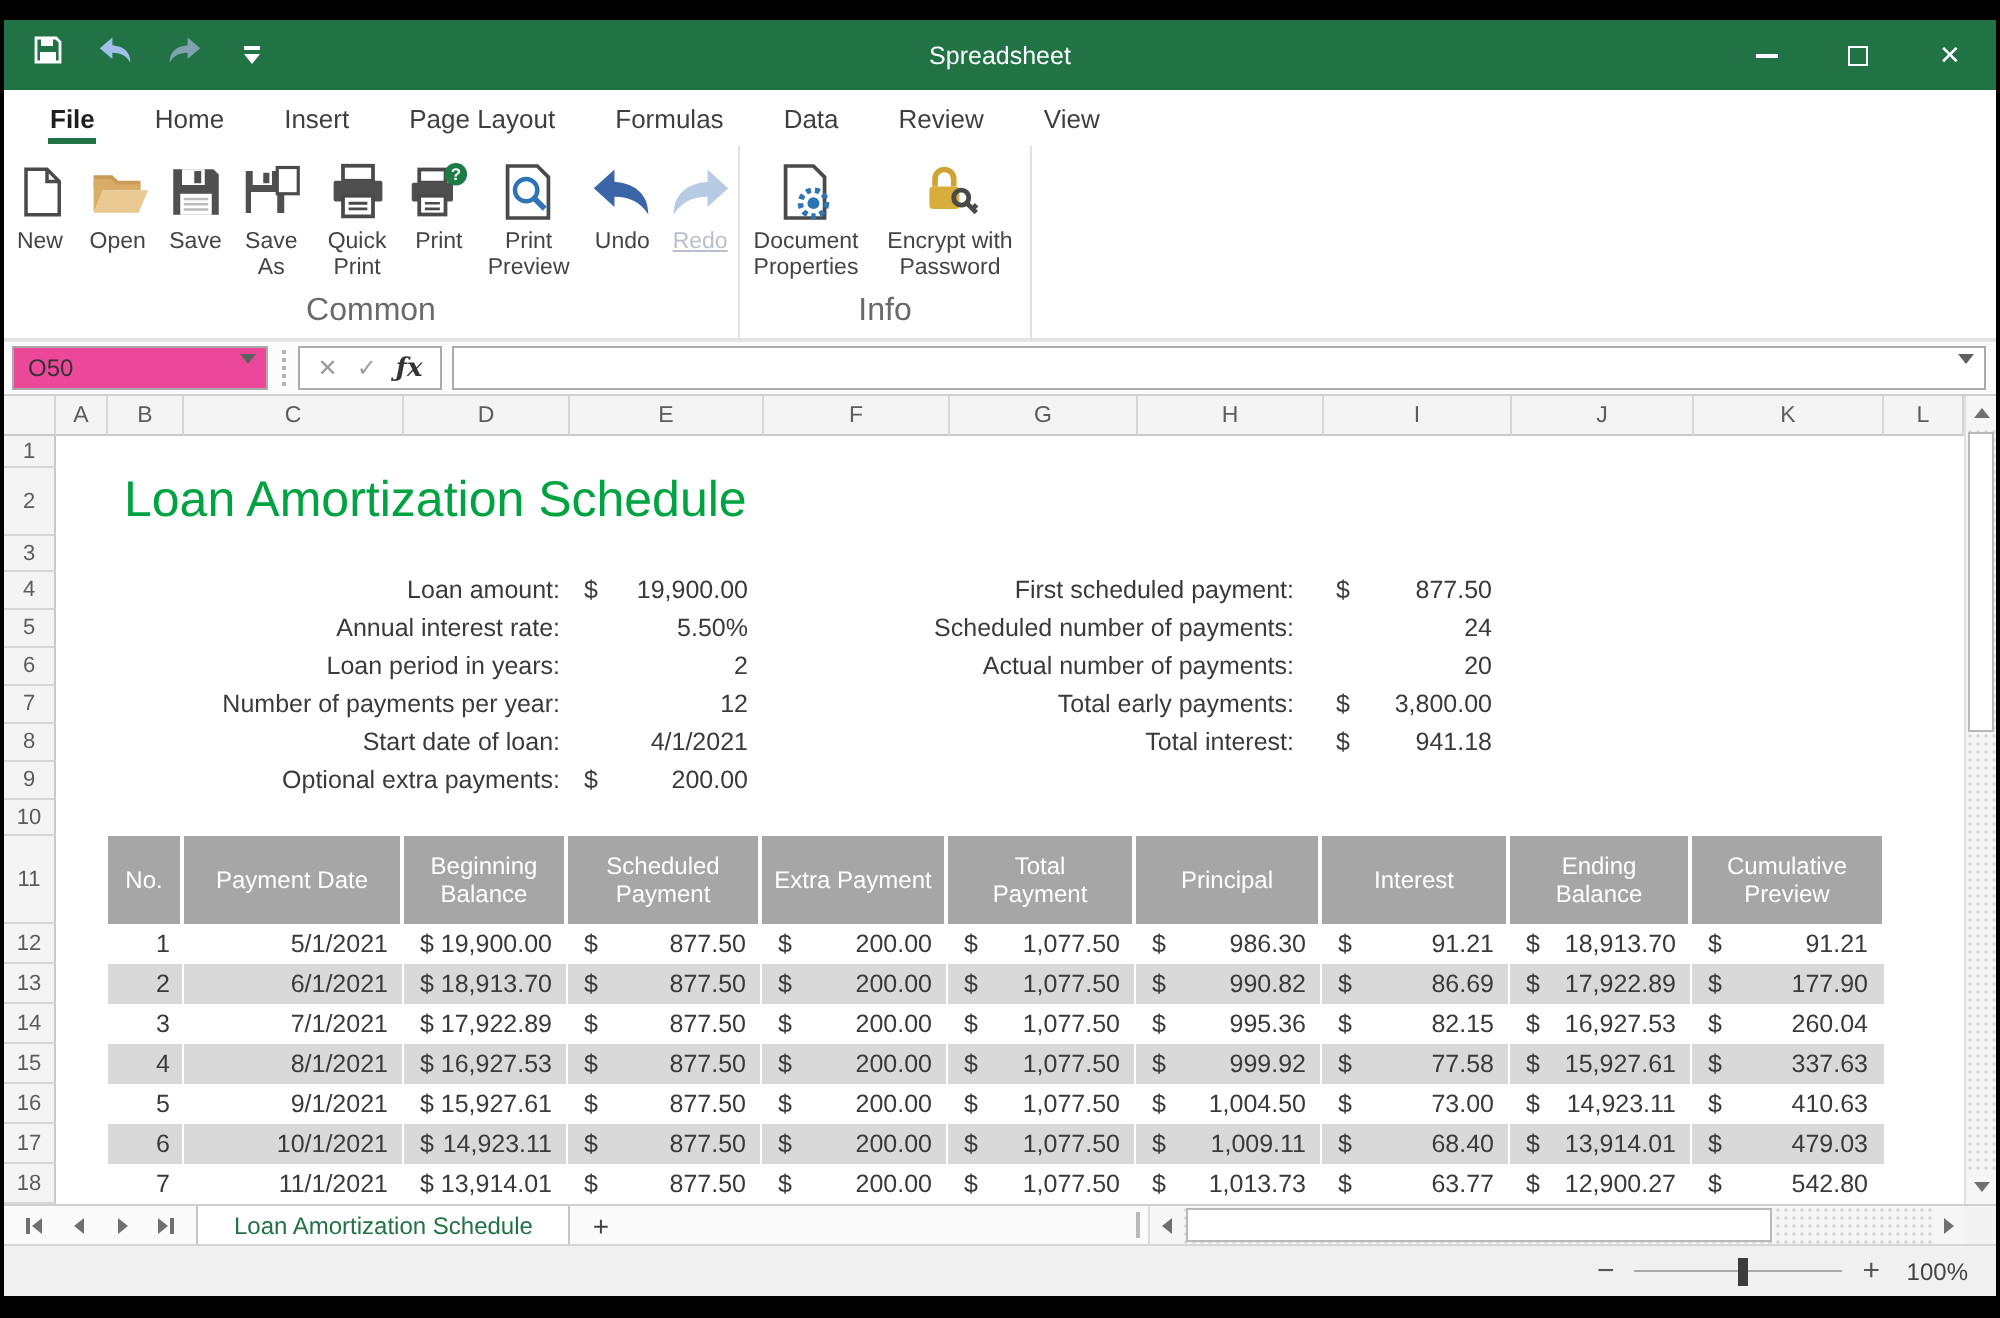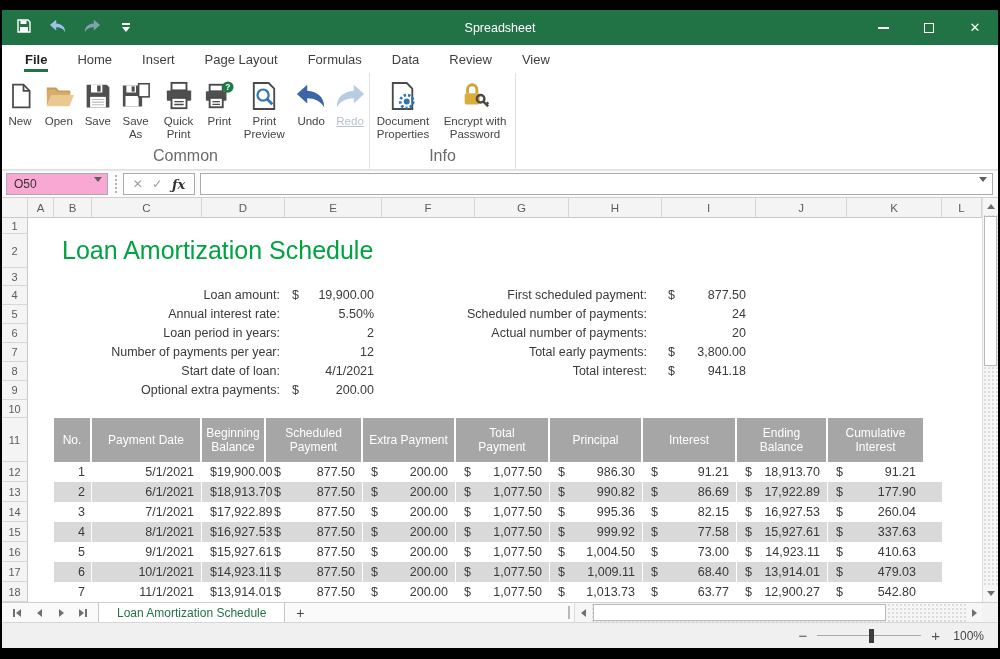--- a/index.html
+++ b/index.html
@@ -31,21 +31,21 @@
   .rgroup{height:100%;display:flex;flex-direction:column;border-right:1px solid #e1e1e1;}
   .rbtns{flex:1;display:flex;align-items:flex-start;padding-top:5px;}
   .rbtn{display:flex;flex-direction:column;align-items:center;padding-top:2px;}
   .rbtn .ric{width:32px;height:32px;display:flex;align-items:center;justify-content:center;}
   .rbtn .rlabel{font-size:11.5px;color:#444;text-align:center;white-space:pre-line;line-height:1.15;margin-top:3px;}
   .rbtn.disabled .rlabel{color:#b9c0cc;text-decoration:underline;}
   .glabel{font-size:16px;color:#6a6a6a;text-align:center;padding-bottom:4px;}
 
   
   .fbar{position:absolute;top:160px;left:0;right:0;height:28px;background:#fbfbfb;border-top:1px solid #e6e6e6;border-bottom:1px solid #cfcfcf;display:flex;align-items:center;}
-  .namebox{position:relative;margin-left:4px;width:102px;height:22px;border:1px solid #ababab;background:#f9a8d4;
+  .namebox{position:relative;margin-left:4px;width:128px;height:22px;border:1px solid #ababab;background:#ec4899;
            font-size:12px;color:#333;display:flex;align-items:center;padding-left:7px;}
   .namebox .nb-caret{position:absolute;right:5px;top:8px;}
   .tri-dn{width:0;height:0;border-left:4px solid transparent;border-right:4px solid transparent;border-top:5px solid #5f5f5f;}
   .fdots{width:3px;height:18px;border-left:2px dotted #b3b3b3;margin:0 5px 0 7px;}
   .fbtns{width:72px;height:22px;border:1px solid #ababab;background:#fff;display:flex;align-items:center;justify-content:space-around;padding:0 4px;}
   .fbtns .fx-cancel,.fbtns .fx-enter{color:#9d9d9d;font-size:12px;}
   .fbtns .fx-fn{color:#333;font-size:13px;font-family:"DejaVu Serif",serif;font-style:italic;font-weight:bold;}
   .finput{position:relative;flex:1;height:22px;border:1px solid #ababab;background:#fff;margin:0 5px 0 5px;font-size:12px;color:#333;}
   .finput .fi-caret{position:absolute;right:5px;top:8px;}
 
@@ -75,21 +75,21 @@
   .amhead .hcell:last-child{border-right:none;}
   .trows .trow{display:flex;height:20px;}
   .trows .trow:nth-of-type(even){background:#d9d9d9;}
   .tcell{height:20px;font-size:12.5px;color:#3a3a3a;display:flex;align-items:center;border-right:1px solid #fff;}
   .tcell:last-child{border-right:none;}
   .tnum{justify-content:flex-end;padding-right:6px;}
   .tdate{justify-content:flex-end;padding-right:7px;}
   .tcur{justify-content:space-between;padding-left:8px;padding-right:7px;}
 
   
-  .w-no{width:38px;}.w-date{width:110px;}.w-beg{width:64px;}.w-sch{width:97px;}.w-ext{width:93px;}
+  .w-no{width:38px;}.w-date{width:110px;}.w-beg{width:82px;}.w-sch{width:97px;}.w-ext{width:93px;}
   .w-tot{width:94px;}.w-pri{width:93px;}.w-int{width:94px;}.w-end{width:91px;}.w-cum{width:95px;}
 
   
   .vscroll{position:absolute;top:188px;right:0;width:16px;height:404px;background:#f6f6f6;border-left:1px solid #e0e0e0;
            background-image:radial-gradient(#dcdcdc 1px, transparent 1px);background-size:4px 4px;}
   .vs-btn{position:absolute;left:0;width:16px;height:17px;background:#f6f6f6;display:flex;align-items:center;justify-content:center;}
   .vs-up{top:0;}.vs-dn{bottom:0;}
   .vs-thumb{position:absolute;left:1px;top:18px;width:13px;height:150px;background:#fff;border:1px solid #b9b9b9;}
   .tri-up-s{width:0;height:0;border-left:4px solid transparent;border-right:4px solid transparent;border-bottom:5px solid #707070;}
   .tri-dn-s{width:0;height:0;border-left:4px solid transparent;border-right:4px solid transparent;border-top:5px solid #707070;}
@@ -454,21 +454,21 @@
           <div class="hcell w-sch">Scheduled
 Payment</div>
           <div class="hcell w-ext">Extra Payment</div>
           <div class="hcell w-tot">Total
 Payment</div>
           <div class="hcell w-pri">Principal</div>
           <div class="hcell w-int">Interest</div>
           <div class="hcell w-end">Ending
 Balance</div>
           <div class="hcell w-cum">Cumulative
-Interest</div>
+Preview</div>
         </div>
         <div class="trows">
 
             <div class="trow">
               <div class="tcell tnum w-no">
                 <span>1</span>
               </div>
               <div class="tcell tdate w-date">
                 <span>5/1/2021</span>
               </div>

